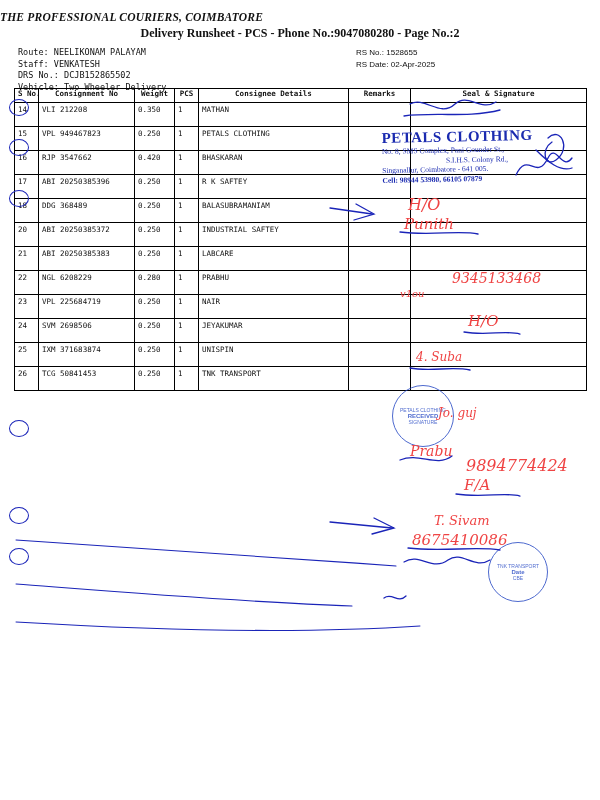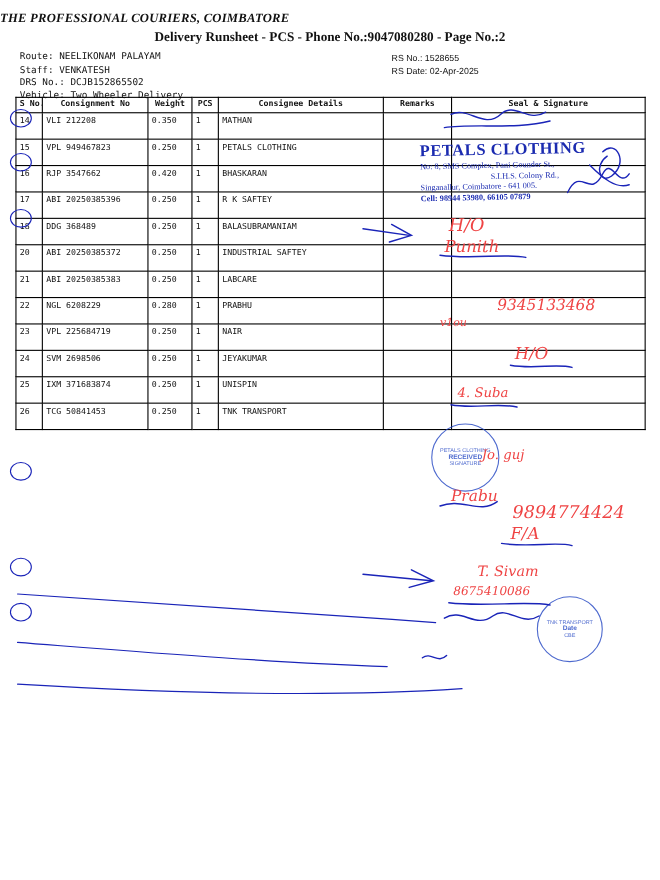--- a/index.html
+++ b/index.html
@@ -355,21 +355,21 @@
     <div class="hw" style="left:404px; top:215px; font-size:15px;">Punith</div>
     <div class="hw" style="left:452px; top:270px; font-size:14px;">9345133468</div>
     <div class="hw" style="left:400px; top:288px; font-size:10px;text-align:right;">v1ou</div>
     <div class="hw" style="left:468px; top:312px; font-size:15px;">H/O</div>
     <div class="hw" style="left:416px; top:350px; font-size:12px;">4. Suba</div>
     <div class="hw" style="left:438px; top:406px; font-size:12px;">Jo. guj</div>
     <div class="hw" style="left:466px; top:420px; font-size:16px;margin-top:36px;">9894774424</div>
     <div class="hw" style="left:410px; top:443px; font-size:14px;">Prabu</div>
     <div class="hw" style="left:464px; top:476px; font-size:15px;">F/A</div>
     <div class="hw" style="left:434px; top:513px; font-size:13px;">T. Sivam</div>
-    <div class="hw" style="left:412px; top:531px; font-size:11px;">8675410086</div>
+    <div class="hw" style="left:412px; top:531px; font-size:15px;">8675410086</div>
 
     <svg class="strokes" width="600" height="800" viewBox="0 0 600 800" fill="none">
       <g stroke="#1a24b8" stroke-width="1.3" fill="none" stroke-linecap="round">
 
         <path d="M410 104 C425 96, 440 118, 455 104 C468 92, 480 112, 496 102"></path>
         <path d="M404 116 C430 112, 470 118, 500 110"></path>
 
         <path d="M548 138 C560 126, 572 148, 556 160 C545 168, 540 150, 552 142"></path>
         <path d="M536 150 C548 162, 560 172, 572 168"></path>
         <path d="M516 175 C528 150, 536 182, 548 158 C556 142, 562 172, 572 158"></path>

